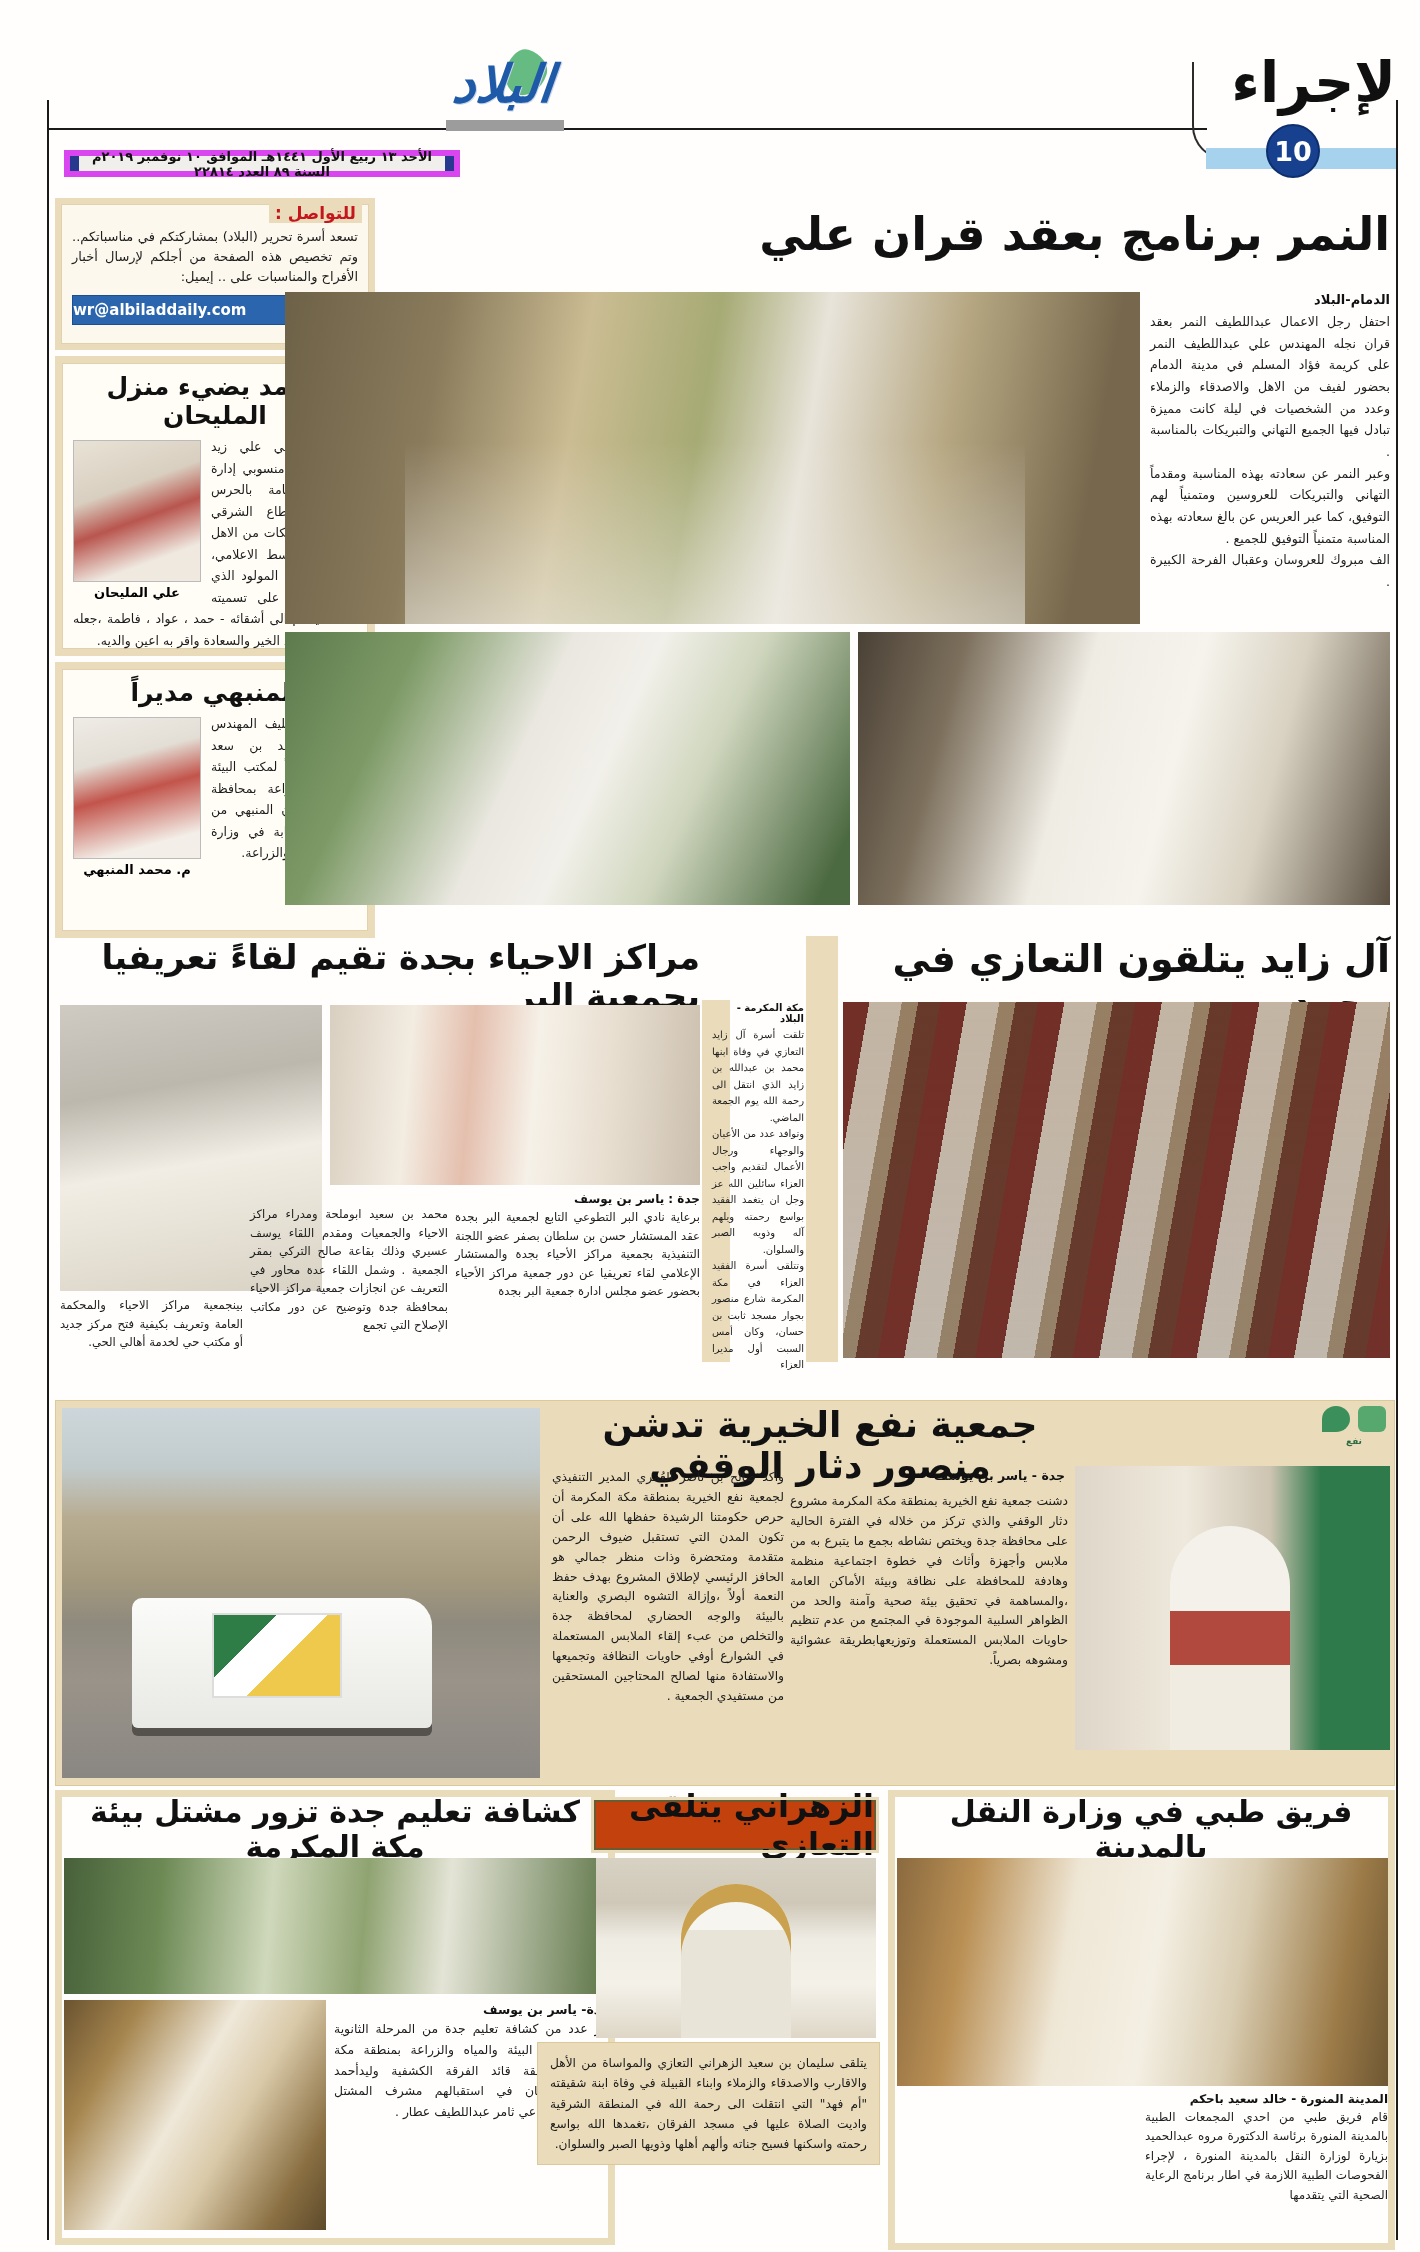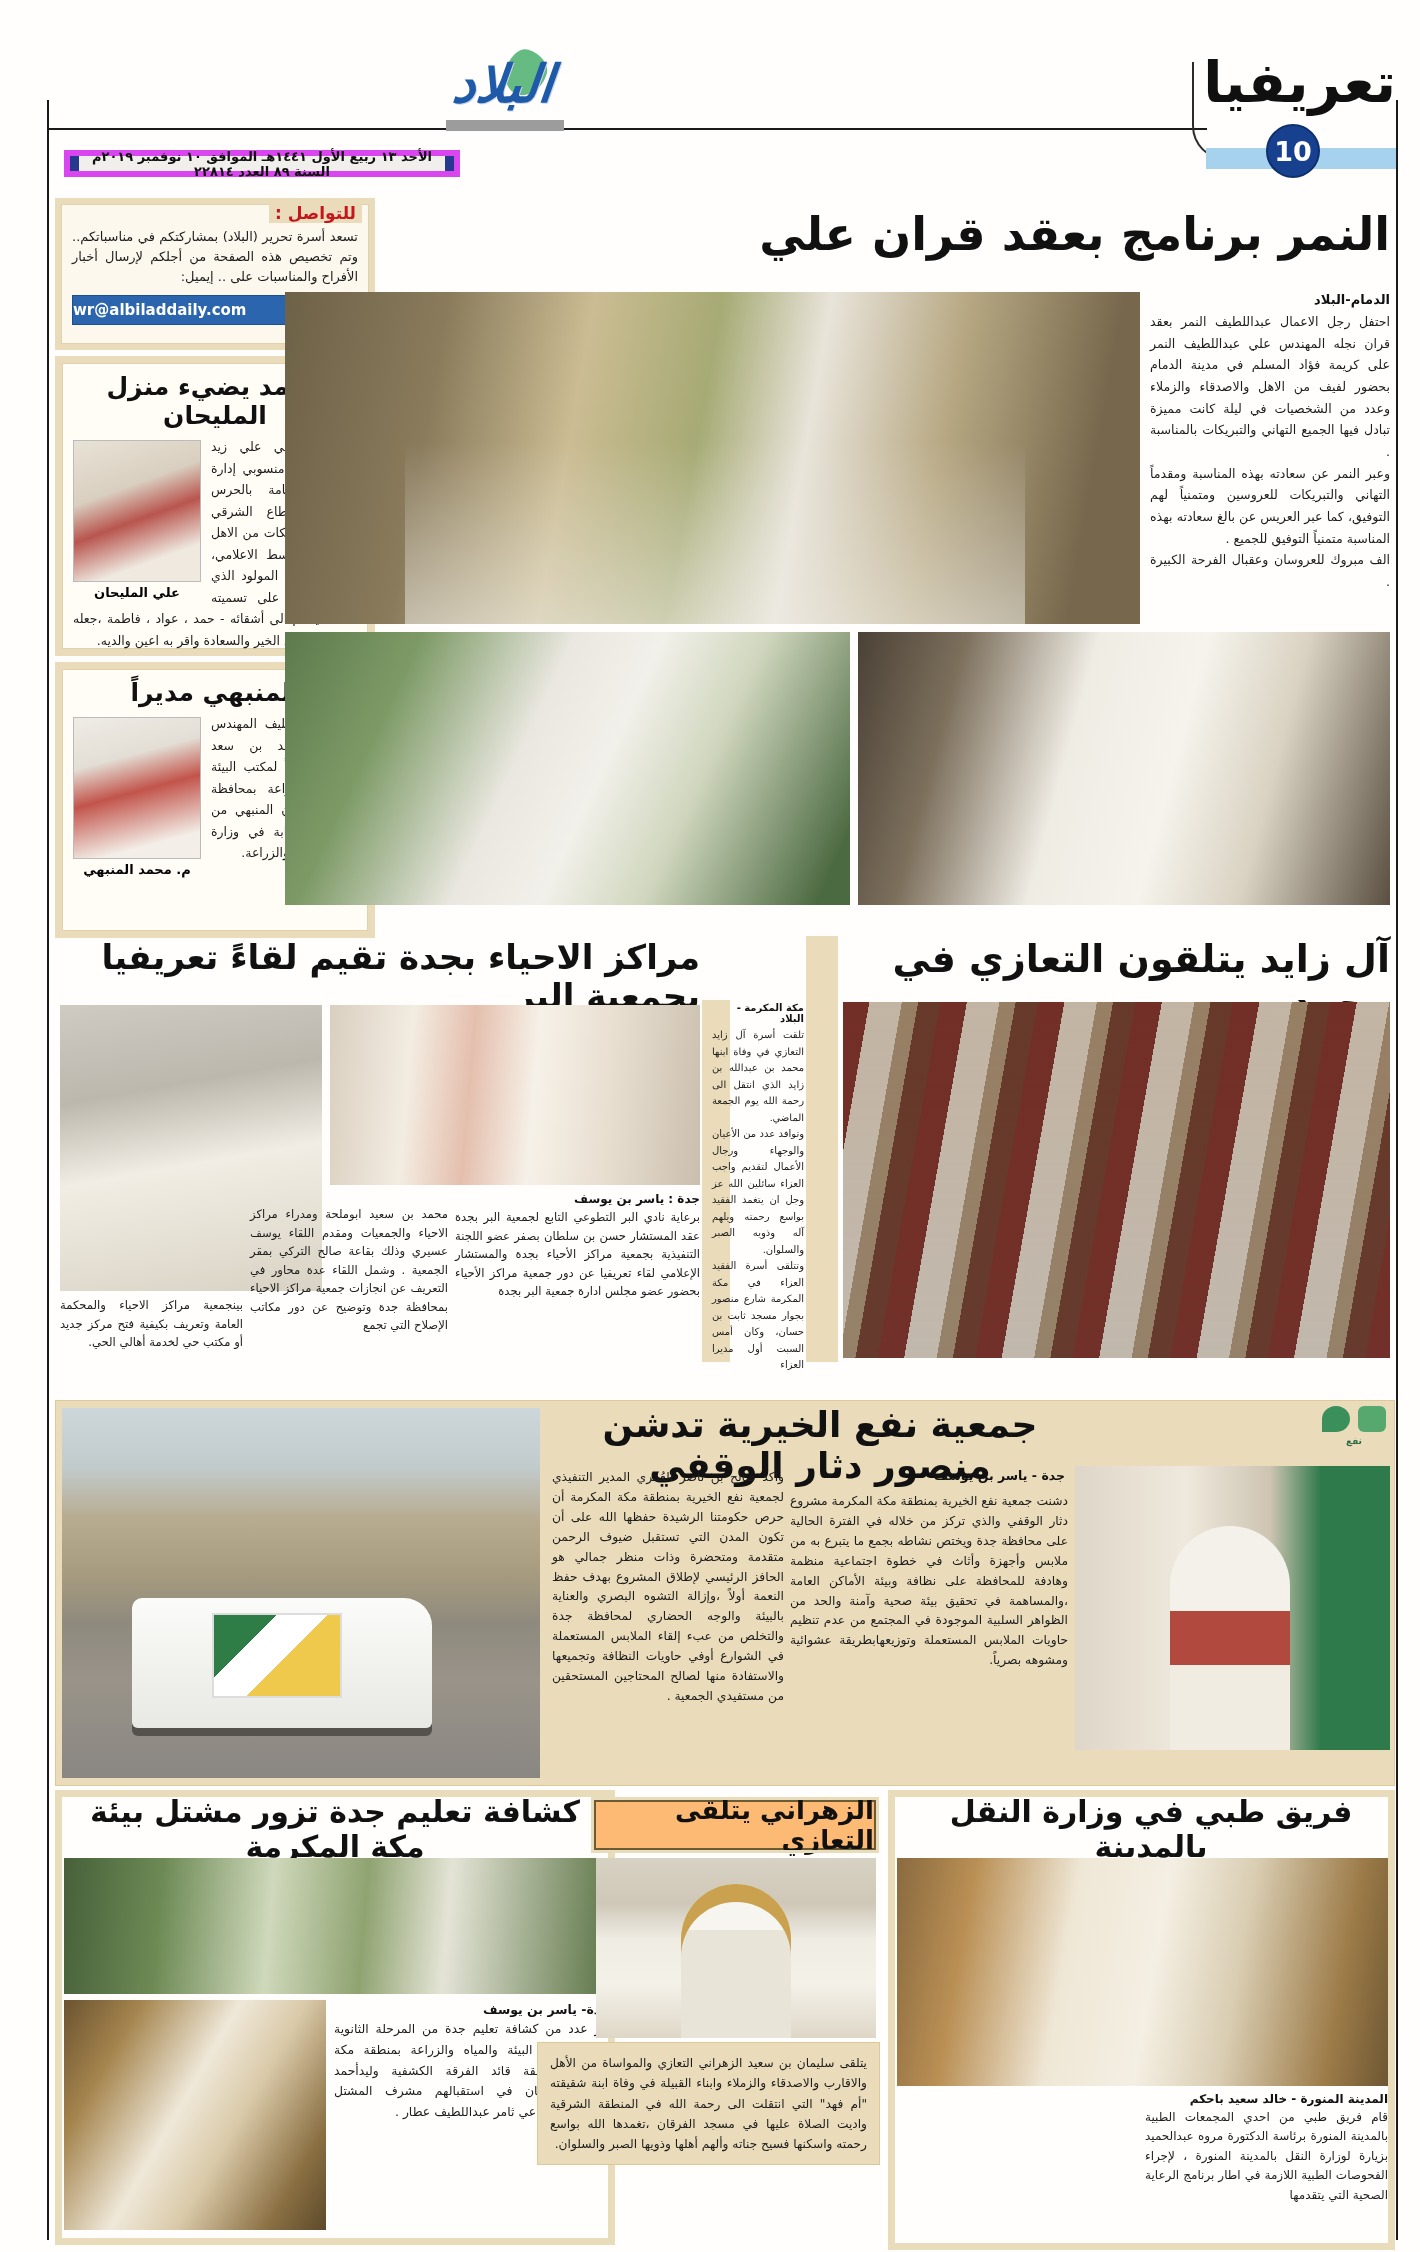--- a/index.html
+++ b/index.html
@@ -36,40 +36,40 @@
   .email-bar{background:#2b65ad;color:#fff;display:flex;align-items:center;justify-content:center;
              gap:10px;font-weight:bold;border:1px solid #1b4f92;}
   
   .sidebox{background:#eadcba;padding:7px;}
   .sidebox-inner{background:#fffdf6;height:100%;padding:6px 10px;border:1px solid #e0d2ac;}
   .side-title{font-weight:bold;color:#111;text-align:center;font-size:25px;margin:2px 0 6px;}
   .side-photo{float:left;width:128px;margin:4px 10px 2px 0;}
   .side-photo .ph{width:128px;height:142px;border:1px solid #bbb;}
   .side-photo .cap{font-size:13px;font-weight:bold;text-align:center;margin-top:3px;}
   .side-body{font-size:12.5px;}
-  .zahrani-title-box{background:#fdba74;border:2px solid #6b5b33;outline:3px solid #e9dcba;
-                     display:flex;align-items:center;justify-content:center;font-weight:bold;font-size:26px;color:#111;}
+  .zahrani-title-box{background:#c2410c;border:2px solid #6b5b33;outline:3px solid #e9dcba;
+                     display:flex;align-items:center;justify-content:center;font-weight:bold;font-size:32px;color:#111;}
 </style>
 </head>
 <body>
 
 <div class="page">
 
   <div class="abs rule" style="left:47px;top:100px;width:2px;height:2140px;"></div>
   <div class="abs rule" style="left:1396px;top:100px;width:2px;height:2140px;"></div>
   <div class="abs rule" style="left:47px;top:128px;width:1160px;height:2px;"></div>
 
   <div class="abs" style="left:418px;top:48px;width:170px;height:86px;">
     <div class="abs logo-map" style="left:88px;top:2px;width:40px;height:46px;"></div>
     <div class="abs logo-text rtl" style="left:0;top:6px;width:170px;font-size:52px;text-align:center;">البلاد</div>
     <div class="abs logo-bar" style="left:28px;top:72px;width:118px;height:11px;"></div>
   </div>
 
   <div class="abs bracket" style="left:1192px;top:62px;width:46px;height:98px;"></div>
-  <div class="abs section-title rtl" style="left:1240px;top:50px;width:156px;font-size:56px;">تعريفيا</div>
+  <div class="abs section-title rtl" style="left:1240px;top:50px;width:156px;font-size:56px;">لإجراء</div>
   <div class="abs blue-bar" style="left:1206px;top:148px;width:190px;height:21px;"></div>
   <div class="abs page-circle" style="left:1266px;top:124px;width:54px;height:54px;font-size:27px;">
       <span>10</span>
     </div>
 
   <div class="abs datebar rtl" style="left:64px;top:150px;width:396px;height:27px;">
     <div class="sq"></div>
     <div class="dtext">الأحد ١٣ ربيع الأول ١٤٤١هـ الموافق ١٠ نوفمبر ٢٠١٩م السنة ٨٩ العدد ٢٢٨١٤</div>
     <div class="sq"></div>
   </div>

